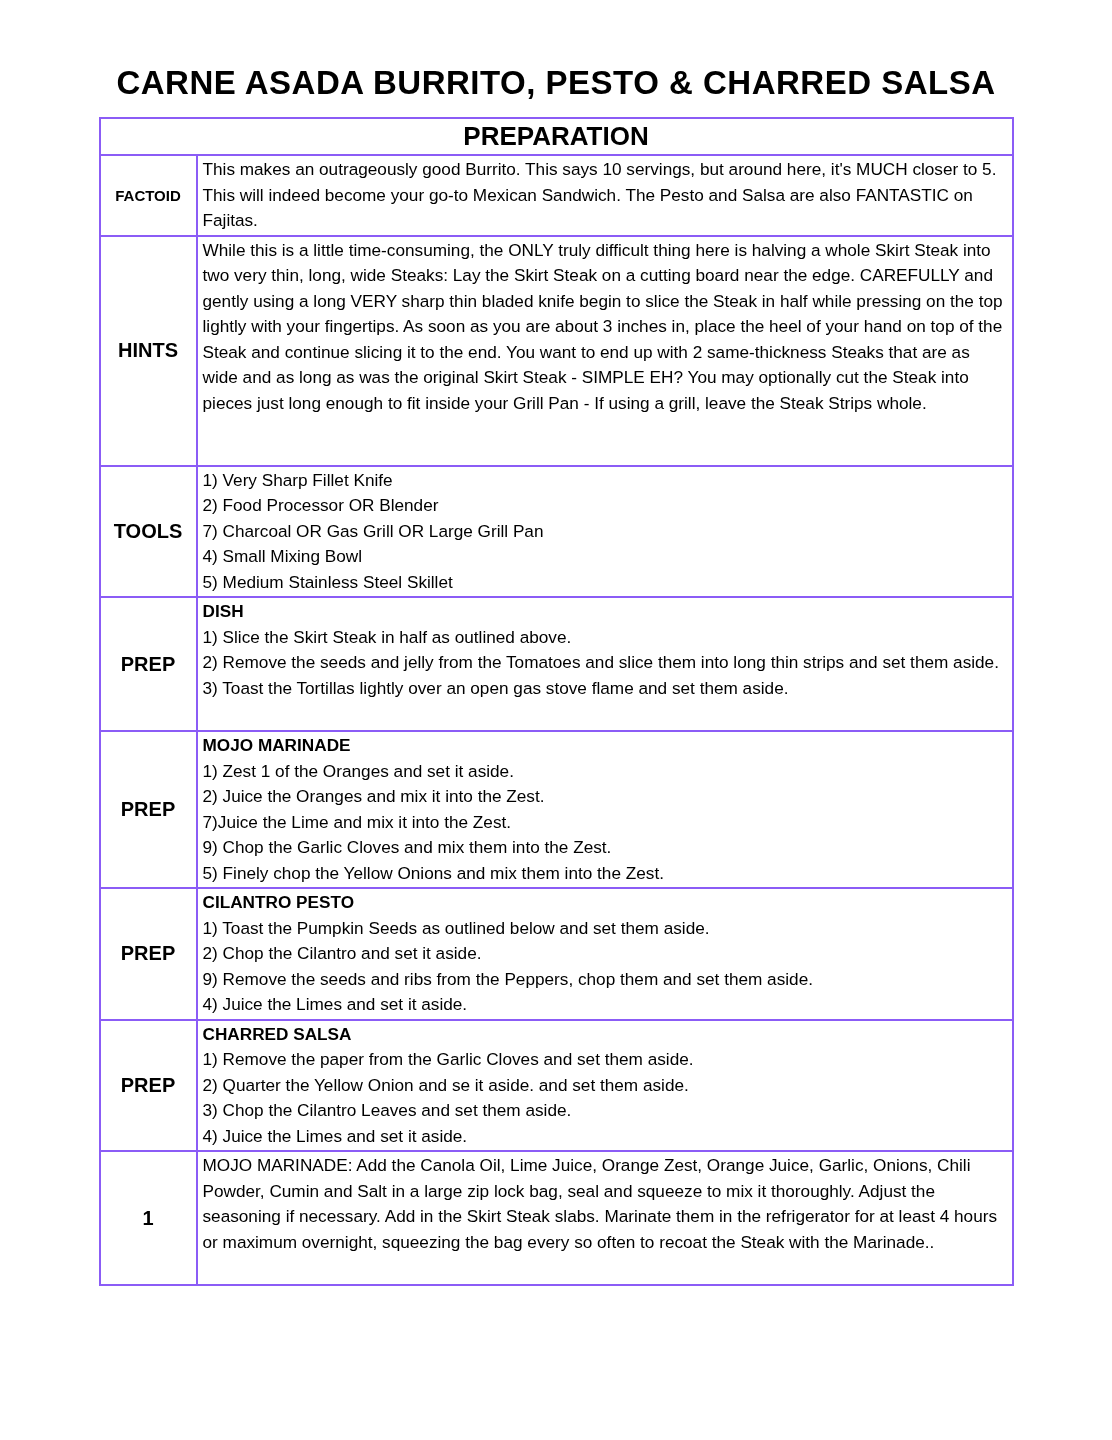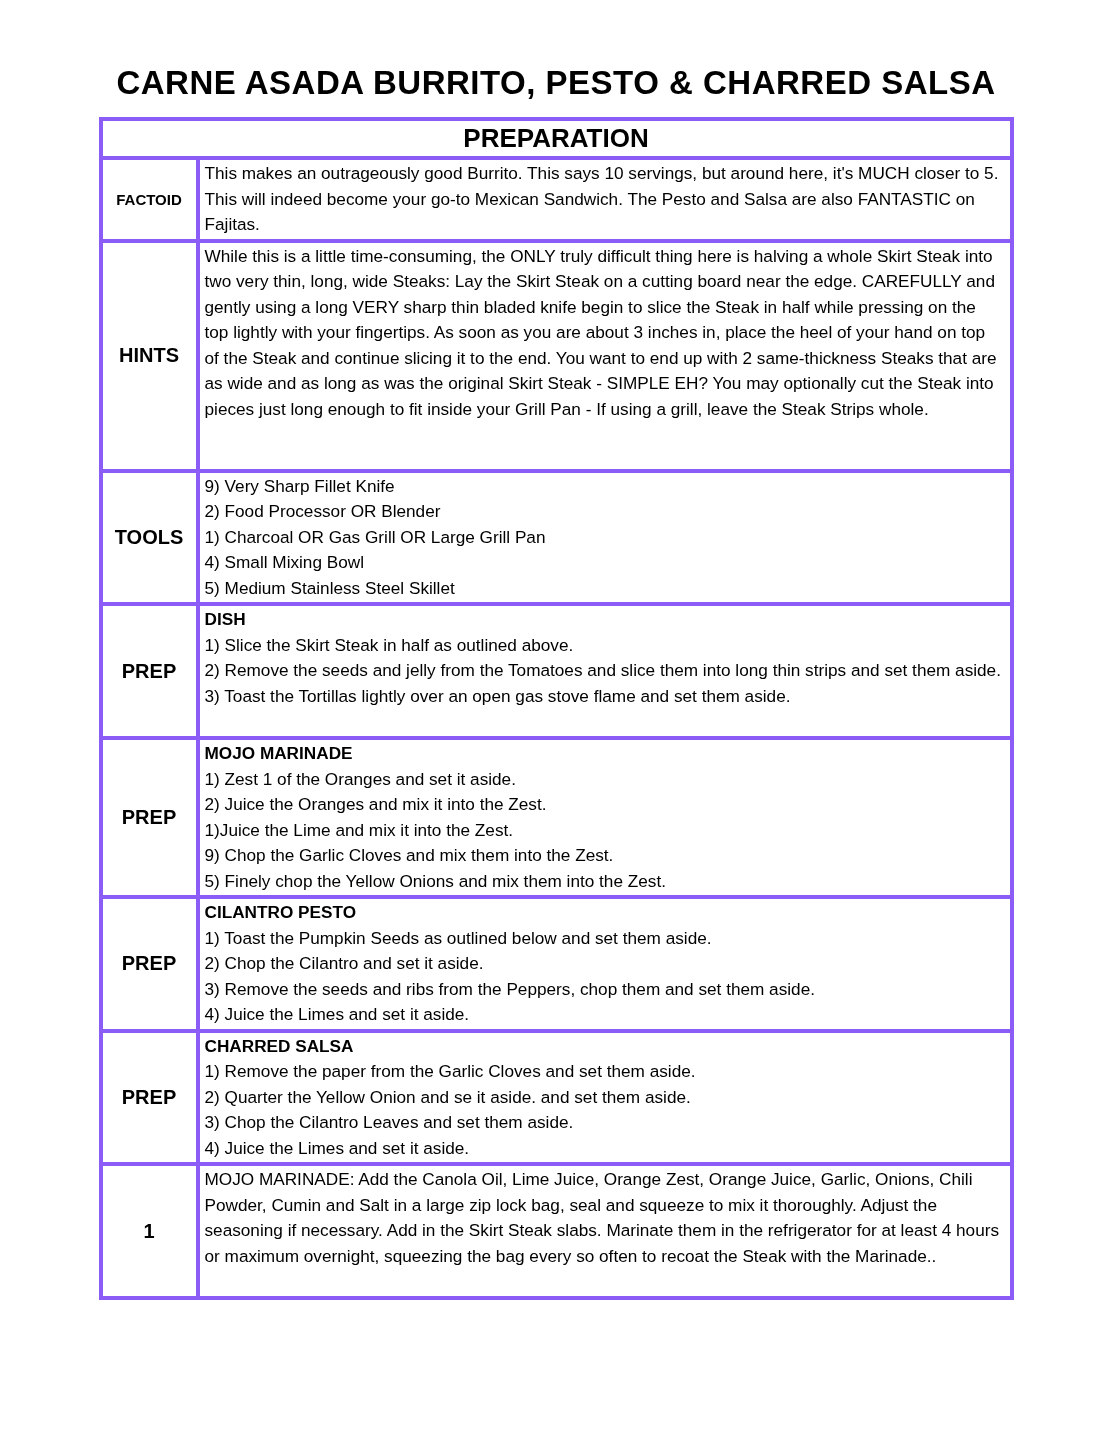--- a/index.html
+++ b/index.html
@@ -20,21 +20,21 @@
     padding-bottom: 15px;
     white-space: nowrap;
   }
   table.prep-table {
     border-collapse: collapse;
     margin: 0 auto;
     width: 915px;
     table-layout: fixed;
   }
   .prep-table th, .prep-table td {
-    border: 4px solid #8b5cf6;
+    border: 2px solid #8b5cf6;
     background: #fff;
   }
   th.table-header {
     font-size: 26px;
     font-weight: bold;
     text-align: center;
     height: 35px;
     padding: 0;
     vertical-align: middle;
   }
@@ -92,23 +92,23 @@
     <tr class="r1">
       <td class="label-cell">HINTS</td>
       <td class="content-cell">
         <span>While this is a little time-consuming, the ONLY truly difficult thing here is halving a whole Skirt Steak into two very thin, long, wide Steaks: Lay the Skirt Steak on a cutting board near the edge. CAREFULLY and gently using a long VERY sharp thin bladed knife begin to slice the Steak in half while pressing on the top lightly with your fingertips. As soon as you are about 3 inches in, place the heel of your hand on top of the Steak and continue slicing it to the end. You want to end up with 2 same-thickness Steaks that are as wide and as long as was the original Skirt Steak - SIMPLE EH? You may optionally cut the Steak into pieces just long enough to fit inside your Grill Pan - If using a grill, leave the Steak Strips whole.</span>
       </td>
     </tr>
 
     <tr class="r2">
       <td class="label-cell">TOOLS</td>
       <td class="content-cell">
-            <div>9) Very Sharp Fillet Knife</div>
+            <div>1) Very Sharp Fillet Knife</div>
             <div>2) Food Processor OR Blender</div>
-            <div>1) Charcoal OR Gas Grill OR Large Grill Pan</div>
+            <div>7) Charcoal OR Gas Grill OR Large Grill Pan</div>
             <div>4) Small Mixing Bowl</div>
             <div>5) Medium Stainless Steel Skillet</div>
           </td>
     </tr>
 
     <tr class="r3">
       <td class="label-cell">PREP</td>
       <td class="content-cell">
         <div class="cell-heading">DISH</div>
         <div>
@@ -119,35 +119,35 @@
       </td>
     </tr>
 
     <tr class="r4">
       <td class="label-cell">PREP</td>
       <td class="content-cell">
         <div class="cell-heading">MOJO MARINADE</div>
         <div>
               <div>1) Zest 1 of the Oranges and set it aside.</div>
               <div>2) Juice the Oranges and mix it into the Zest.</div>
-              <div>1)Juice the Lime and mix it into the Zest.</div>
+              <div>7)Juice the Lime and mix it into the Zest.</div>
               <div>9) Chop the Garlic Cloves and mix them into the Zest.</div>
               <div>5) Finely chop the Yellow Onions and mix them into the Zest.</div>
             </div>
       </td>
     </tr>
 
     <tr class="r5">
       <td class="label-cell">PREP</td>
       <td class="content-cell">
         <div class="cell-heading">CILANTRO PESTO</div>
         <div>
               <div>1) Toast the Pumpkin Seeds as outlined below and set them aside.</div>
               <div>2) Chop the Cilantro and set it aside.</div>
-              <div>3) Remove the seeds and ribs from the Peppers, chop them and set them aside.</div>
+              <div>9) Remove the seeds and ribs from the Peppers, chop them and set them aside.</div>
               <div>4) Juice the Limes and set it aside.</div>
             </div>
       </td>
     </tr>
 
     <tr class="r6">
       <td class="label-cell">PREP</td>
       <td class="content-cell">
         <div class="cell-heading">CHARRED SALSA</div>
         <div>

